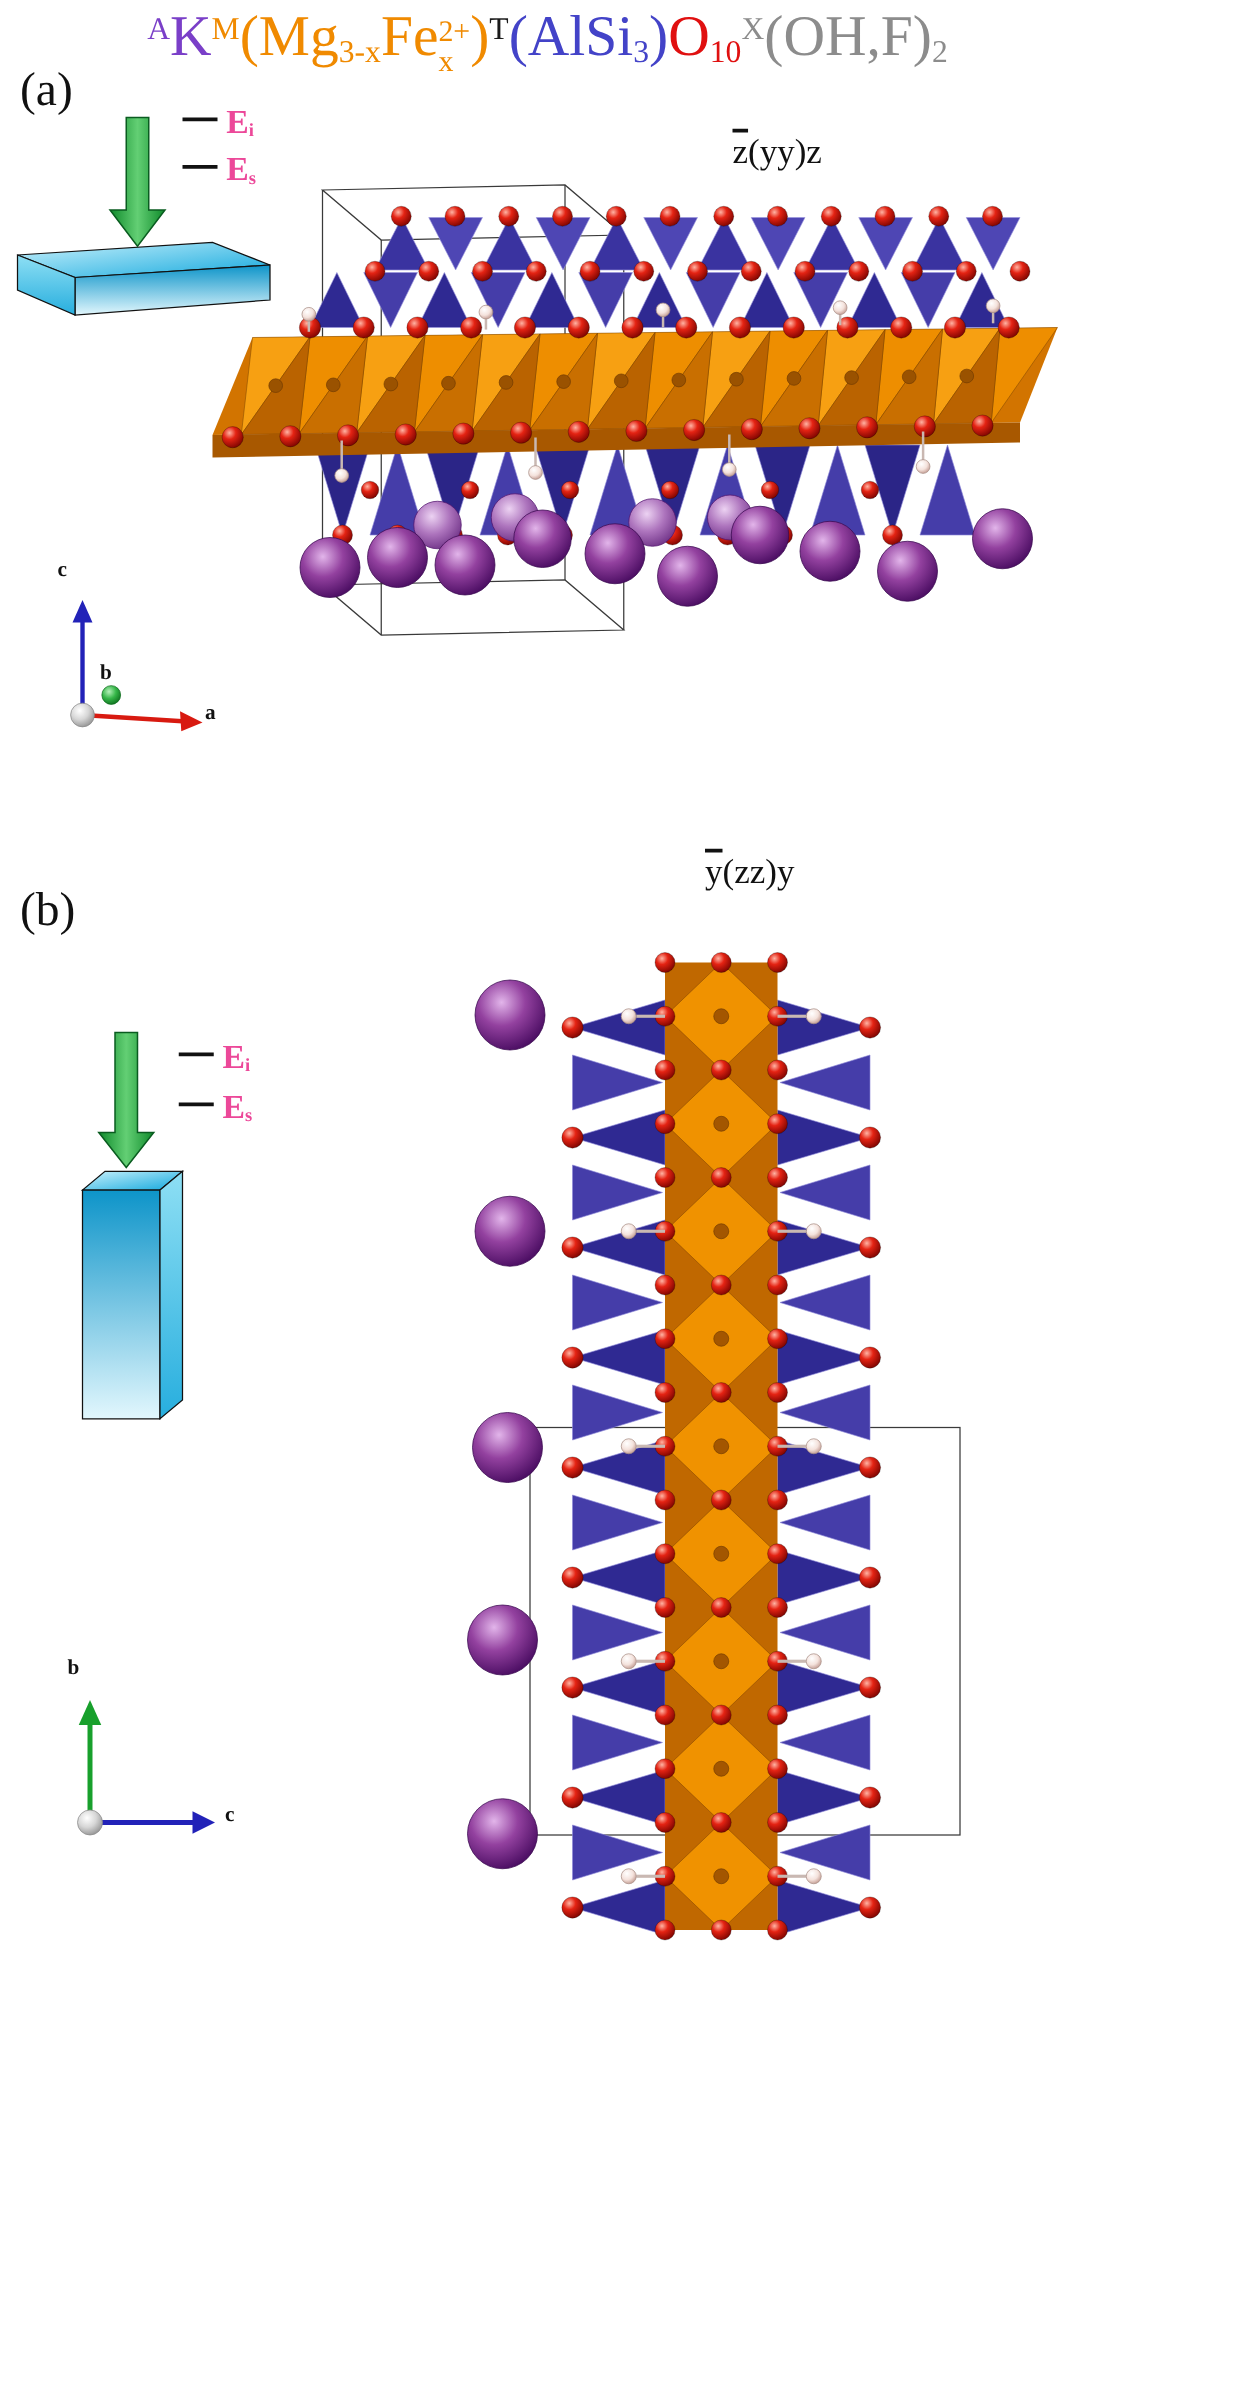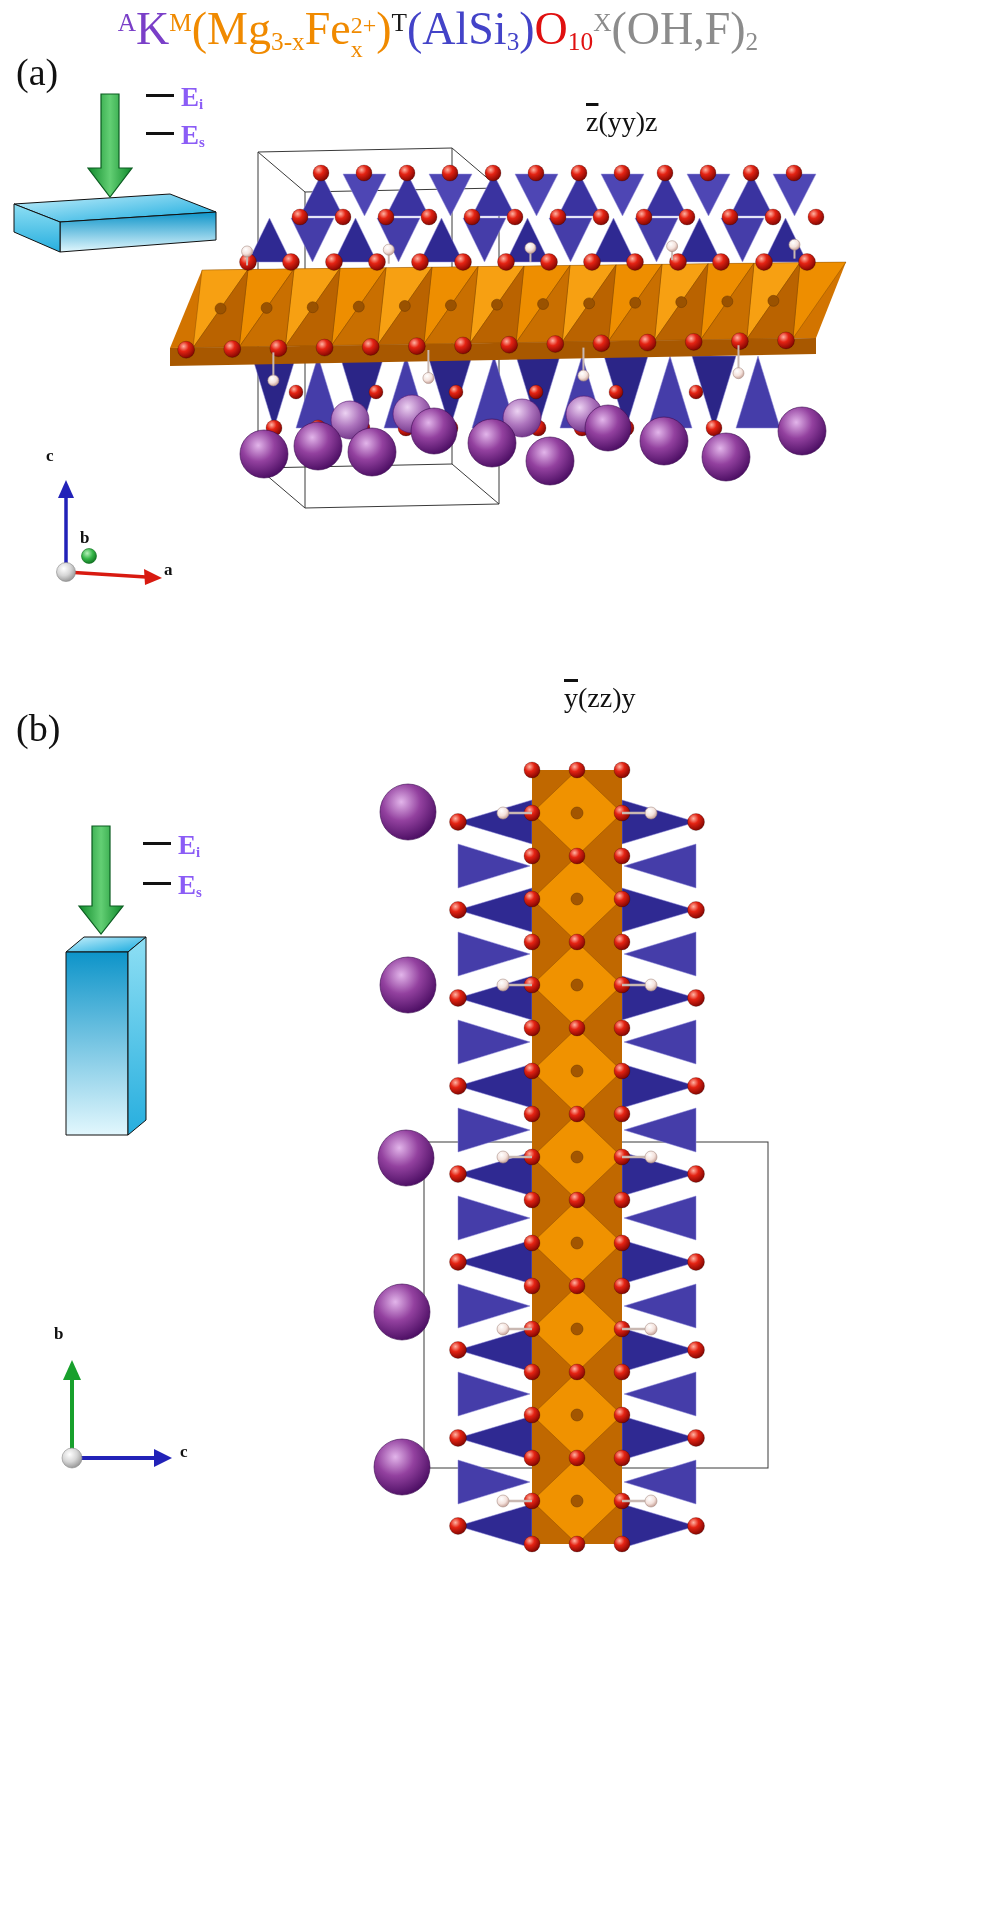--- a/index.html
+++ b/index.html
@@ -6,21 +6,21 @@
   .page{position:relative;width:876px;height:1919px;background:#ffffff;overflow:hidden;font-family:"Liberation Serif",serif}
   svg{position:absolute;left:0;top:0}
   .formula{position:absolute;top:2px;left:0;width:100%;text-align:center;font-size:46px;white-space:nowrap;font-family:"Liberation Serif",serif}
   .formula .sup{font-size:.55em;vertical-align:.5em}
   .formula .sub{font-size:.55em;vertical-align:-.22em}
   .stack{display:inline-block;font-size:.52em;line-height:1.02;text-align:left;vertical-align:-.55em}
   .stack span{display:block}
   .panel-label{position:absolute;font-size:38px;color:#111;font-family:"Liberation Serif",serif}
   .porto{position:absolute;font-size:28px;color:#111;font-family:"Liberation Serif",serif}
   .porto .ov{text-decoration:overline;text-decoration-thickness:2.5px}
-  .elabel{position:absolute;font-size:27px;font-weight:bold;color:#8b5cf6;font-family:"Liberation Serif",serif;white-space:nowrap}
+  .elabel{position:absolute;font-size:27px;font-weight:bold;color:#ec4899;font-family:"Liberation Serif",serif;white-space:nowrap}
   .elabel .dash{display:inline-block;width:28px;border-top:3px solid #111;vertical-align:.33em;margin-right:7px}
   .elabel .esub{font-size:.55em;vertical-align:-.2em}
   .axis-label{position:absolute;font-size:17px;font-weight:bold;color:#111;font-family:"Liberation Serif",serif}
 </style>
 </head>
 <body>
 
 <div class="page">
 
   <svg id="fig" width="986" height="1919" viewBox="0 0 986 1919">

